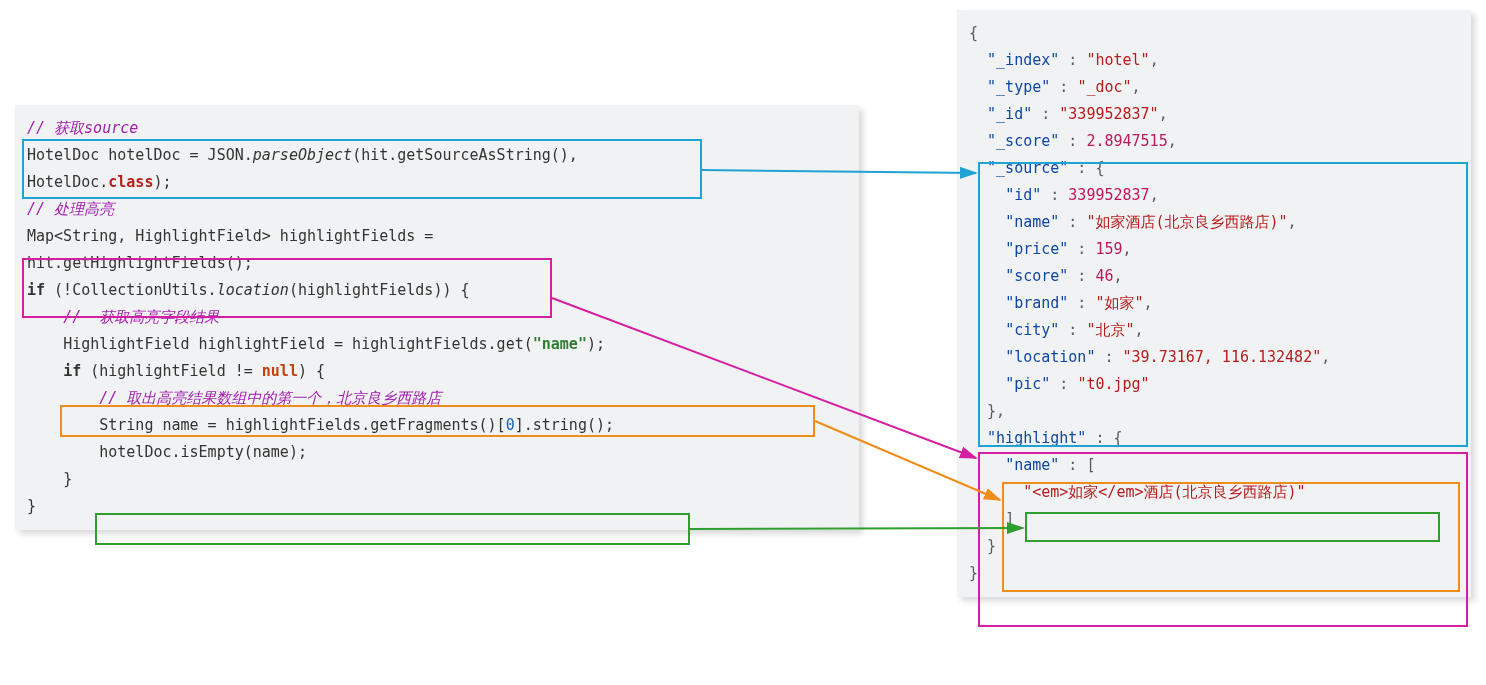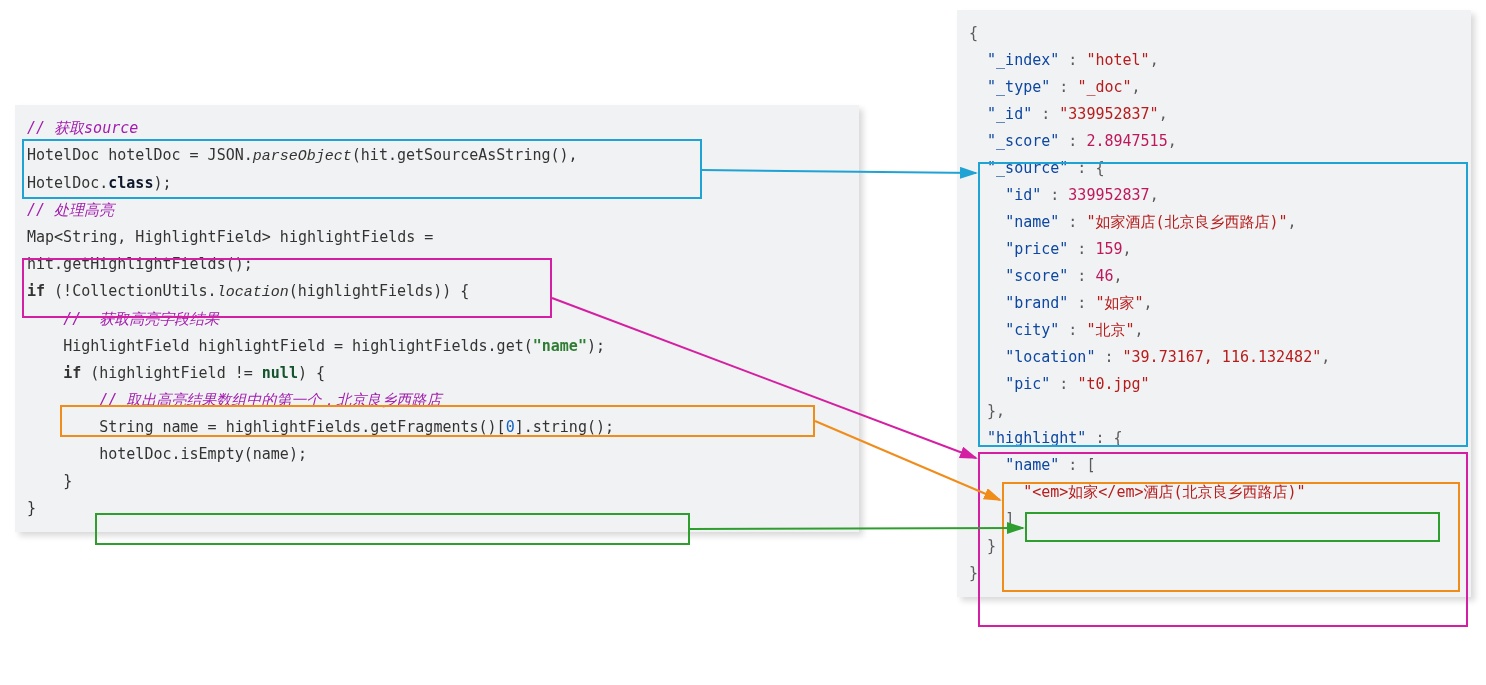--- a/index.html
+++ b/index.html
@@ -28,23 +28,23 @@
     top: 95px;
     width: 820px;
   }
   .right-panel {
     right: 5px;
     top: 0;
     width: 490px;
   }
   .comment { color: #a21caf; font-style: italic; }
   .kw { color: #333; font-weight: bold; text-align: right; }
-  .class-kw { color: #0f172a; font-weight: bold; text-align: right; }
-  .null-kw { color: #14532d; font-weight: bold; }
-  .italic-method { font-style: italic; font-family: Liberation Mono, monospace; }
+  .class-kw { color: #b91c1c; font-weight: bold; text-align: right; }
+  .null-kw { color: #c2410c; font-weight: bold; }
+  .italic-method { font-style: italic; }
   .num { color: #1565C0; }
   .str-green { color: #2E7D32; font-weight: bold; }
   
   .j-key { color: #0D47A1; }
   .j-str { color: #B71C1C; }
   .j-num { color: #be185d; }
   .j-punc { color: #5b5b5b; }
 
   .box {
     position: absolute;

